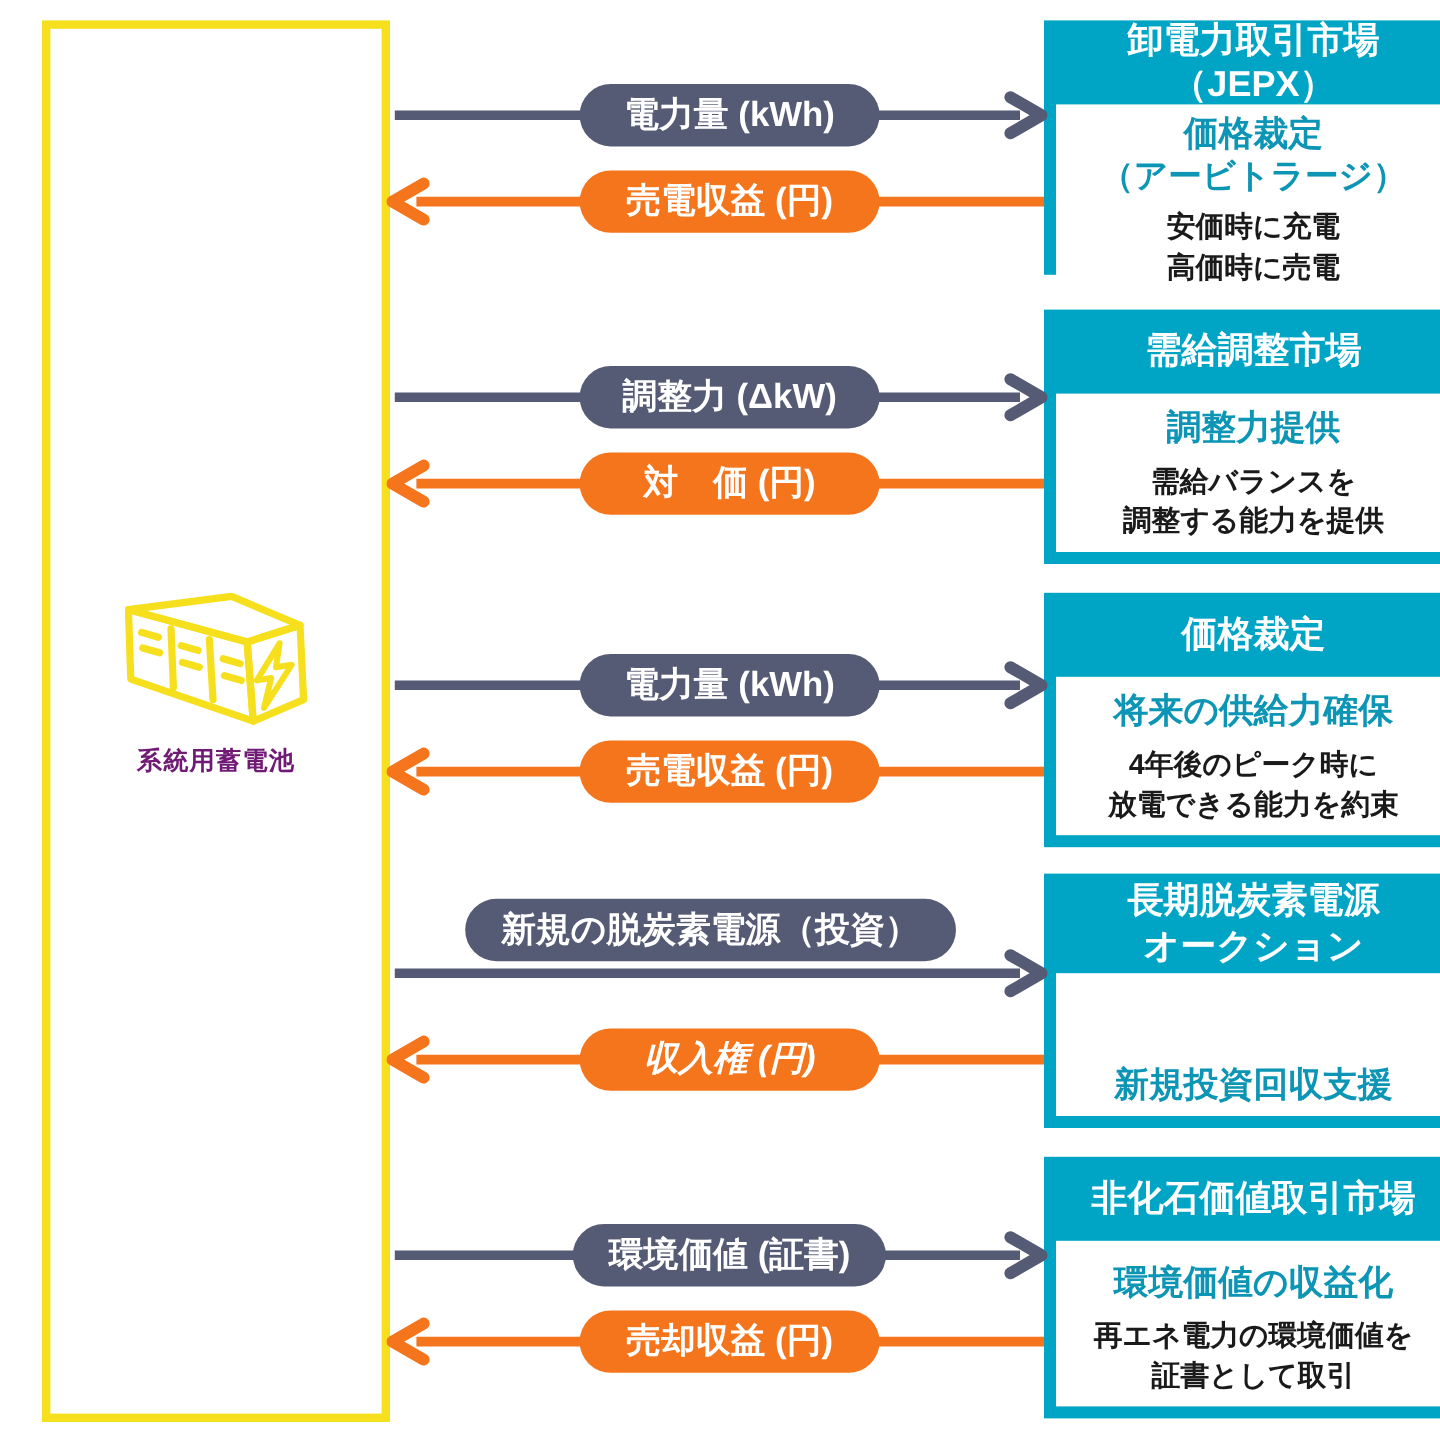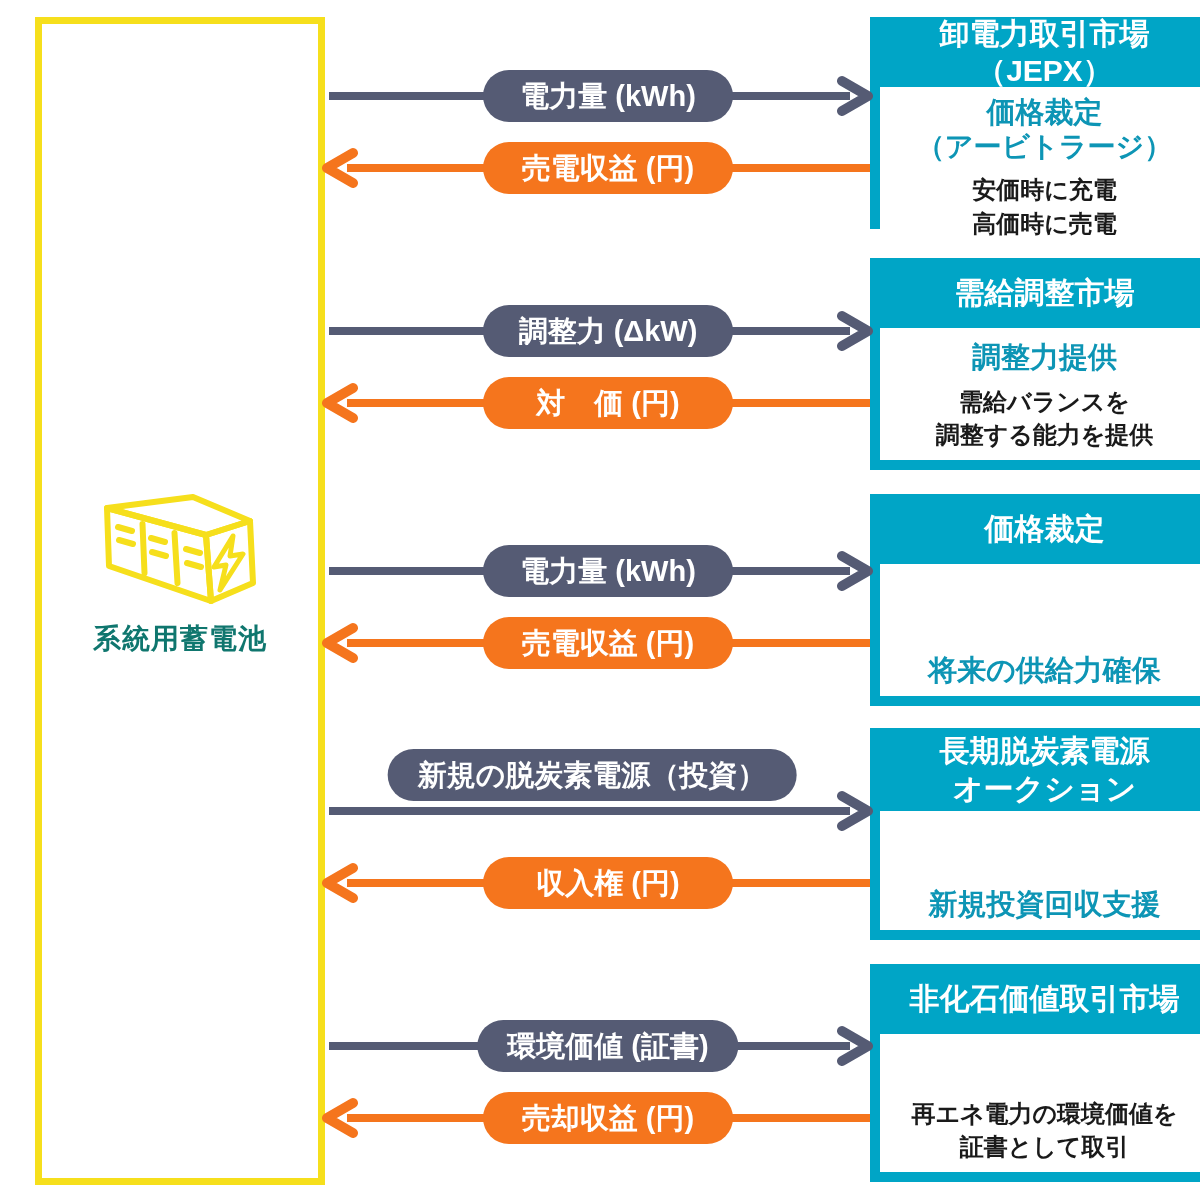--- a/index.html
+++ b/index.html
@@ -27,22 +27,22 @@
   .battery-icon-wrap {
     position: absolute;
     left: 62px; top: 470px;
     width: 152px; height: 114px;
   }
   .battery-label {
     position: absolute;
     left: 0; top: 596px;
     width: 100%;
     text-align: center;
-    color: #0f766e;
-    font-size: 28px;
+    color: #701a75;
+    font-size: 21px;
     letter-spacing: 1px;
     white-space: nowrap;
   }
 
   
   .market-card {
     position: absolute;
     left: 870px;
     width: 349px;
     background: #00A5C6;
@@ -192,20 +192,22 @@
     <line x1="25" y1="26" x2="548" y2="26" stroke="#F5751D" stroke-width="8"></line>
     <path d="M31,11 L5,26 L31,41" stroke="#F5751D" stroke-width="10" fill="none" stroke-linecap="round" stroke-linejoin="round"></path>
   </svg>
   <div class="flow-pill pill-in" style="top:377px;">対　価 (円)</div>
 
   <div class="market-card" style="top:494px;height:212px;">
     <div class="market-title">価格裁定</div>
     <div class="market-body">
       <div class="market-subtitle">将来の供給力確保</div>
       <div class="market-subtitle-note"></div>
+      <div class="market-description">4年後のピーク時に
+放電できる能力を約束</div>
     </div>
   </div>
 
   <svg class="flow-svg" style="top:545px;">
     <line x1="7" y1="26" x2="528" y2="26" stroke="#555B74" stroke-width="8"></line>
     <path d="M520,11 L546,26 L520,41" stroke="#555B74" stroke-width="10" fill="none" stroke-linecap="round" stroke-linejoin="round"></path>
   </svg>
   <div class="flow-pill pill-out" style="top:545px;">電力量 (kWh)</div>
 
   <svg class="flow-svg" style="top:617px;">
@@ -226,25 +228,26 @@
   <svg class="flow-svg" style="top:785px;">
     <line x1="7" y1="26" x2="528" y2="26" stroke="#555B74" stroke-width="8"></line>
     <path d="M520,11 L546,26 L520,41" stroke="#555B74" stroke-width="10" fill="none" stroke-linecap="round" stroke-linejoin="round"></path>
   </svg>
   <div class="flow-pill pill-out" style="top:749px;left:592px;">新規の脱炭素電源（投資）</div>
 
   <svg class="flow-svg" style="top:857px;">
     <line x1="25" y1="26" x2="548" y2="26" stroke="#F5751D" stroke-width="8"></line>
     <path d="M31,11 L5,26 L31,41" stroke="#F5751D" stroke-width="10" fill="none" stroke-linecap="round" stroke-linejoin="round"></path>
   </svg>
-  <div class="flow-pill pill-in" style="top:857px;">収入権 (円)</div>
+  <div class="flow-pill pill-in" style="top:857px;font-style:italic;">収入権 (円)</div>
 
   <div class="market-card" style="top:964px;height:218px;">
     <div class="market-title">非化石価値取引市場</div>
     <div class="market-body">
+      <div class="market-subtitle">環境価値の収益化</div>
       <div class="market-subtitle-note"></div>
       <div class="market-description">再エネ電力の環境価値を
 証書として取引</div>
     </div>
   </div>
 
   <svg class="flow-svg" style="top:1020px;">
     <line x1="7" y1="26" x2="528" y2="26" stroke="#555B74" stroke-width="8"></line>
     <path d="M520,11 L546,26 L520,41" stroke="#555B74" stroke-width="10" fill="none" stroke-linecap="round" stroke-linejoin="round"></path>
   </svg>

